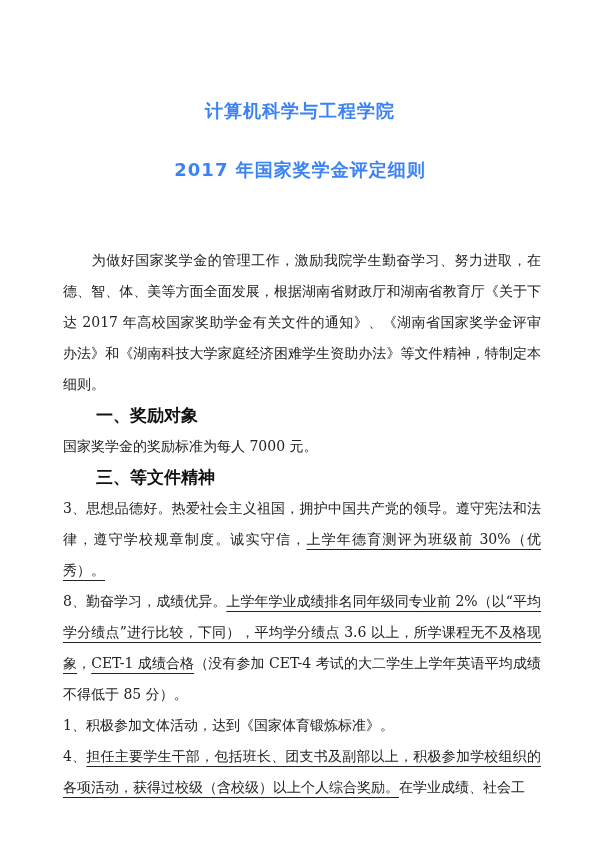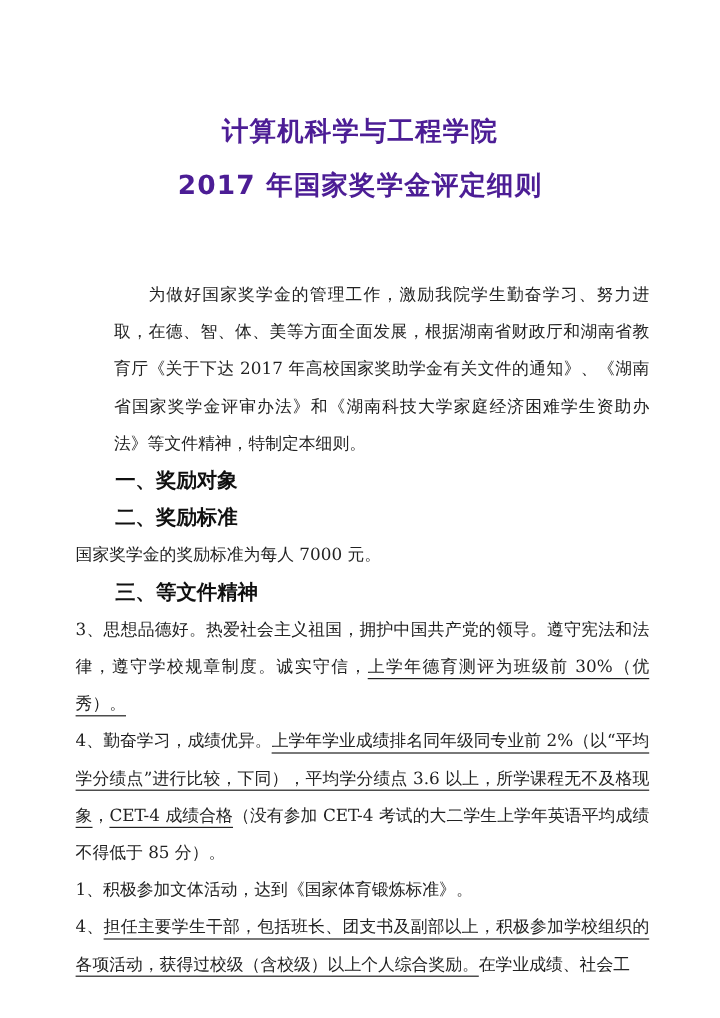--- a/index.html
+++ b/index.html
@@ -13,38 +13,38 @@
     overflow: hidden;
     box-sizing: border-box;
   }
   .titles {
     padding-top: 96px;
     text-align: center;
     font-family: "DejaVu Sans", "Liberation Sans", sans-serif;
   }
   .title-line {
     margin: 0;
-    font-size: 22px;
+    font-size: 18px;
     font-weight: 700;
     line-height: 30px;
     letter-spacing: 1px;
-    color: #4c1d95;
+    color: #3b82f6;
   }
-  .title-line + .title-line { margin-top: 15px; }
+  .title-line + .title-line { margin-top: 29px; }
   .doc-body {
     margin: 60px 59px 0 63px;
     font-family: "DejaVu Serif", "Liberation Serif", serif;
     font-size: 14px;
     line-height: 31px;
     text-align: justify;
     text-align-last: left;
     color: #222222;
   }
   .doc-body p { margin: 0; }
-  p.intro { text-indent: 2.05em; margin-left: 32px; }
+  p.intro { text-indent: 2.05em; }
   .heading {
     font-family: "DejaVu Sans", "Liberation Sans", sans-serif;
     font-weight: 700;
     font-size: 17px;
     line-height: 31px;
     padding-left: 33px;
     color: #101010;
     text-align: right;
   }
   .u {
@@ -57,21 +57,20 @@
 <body>
 
 <div class="page">
   <div class="titles">
     <h1 class="title-line">计算机科学与工程学院</h1>
     <h1 class="title-line">2017 年国家奖学金评定细则</h1>
   </div>
   <div class="doc-body">
       <p class="intro"><span>为做好国家奖学金的管理工作，激励我院学生勤奋学习、努力进取，在德、智、体、美等方面全面发展，根据湖南省财政厅和湖南省教育厅《关于下达 2017 年高校国家奖助学金有关文件的通知》、《湖南省国家奖学金评审办法》和《湖南科技大学家庭经济困难学生资助办法》等文件精神，特制定本细则。</span></p>
       <div class="heading">一、奖励对象</div>
-      <div class="heading">二、奖励标准</div>
       <p><span>国家奖学金的奖励标准为每人 7000 元。</span></p>
       <div class="heading">三、等文件精神</div>
       <p><span>3、思想品德好。热爱社会主义祖国，拥护中国共产党的领导。遵守宪法和法律，遵守学校规章制度。诚实守信，</span><span class="u">上学年德育测评为班级前 30%（优秀）。</span></p>
-      <p><span>4、勤奋学习，成绩优异。</span><span class="u">上学年学业成绩排名同年级同专业前 2%（以“平均学分绩点”进行比较，下同），平均学分绩点 3.6 以上，所学课程无不及格现象</span><span>，</span><span class="u">CET-4 成绩合格</span><span>（没有参加 CET-4 考试的大二学生上学年英语平均成绩不得低于 85 分）。</span></p>
+      <p><span>8、勤奋学习，成绩优异。</span><span class="u">上学年学业成绩排名同年级同专业前 2%（以“平均学分绩点”进行比较，下同），平均学分绩点 3.6 以上，所学课程无不及格现象</span><span>，</span><span class="u">CET-1 成绩合格</span><span>（没有参加 CET-4 考试的大二学生上学年英语平均成绩不得低于 85 分）。</span></p>
       <p><span>1、积极参加文体活动，达到《国家体育锻炼标准》。</span></p>
       <p><span>4、</span><span class="u">担任主要学生干部，包括班长、团支书及副部以上，积极参加学校组织的各项活动，获得过校级（含校级）以上个人综合奖励。</span><span>在学业成绩、社会工</span></p>
     </div>
 </div>
 
 </body></html>

